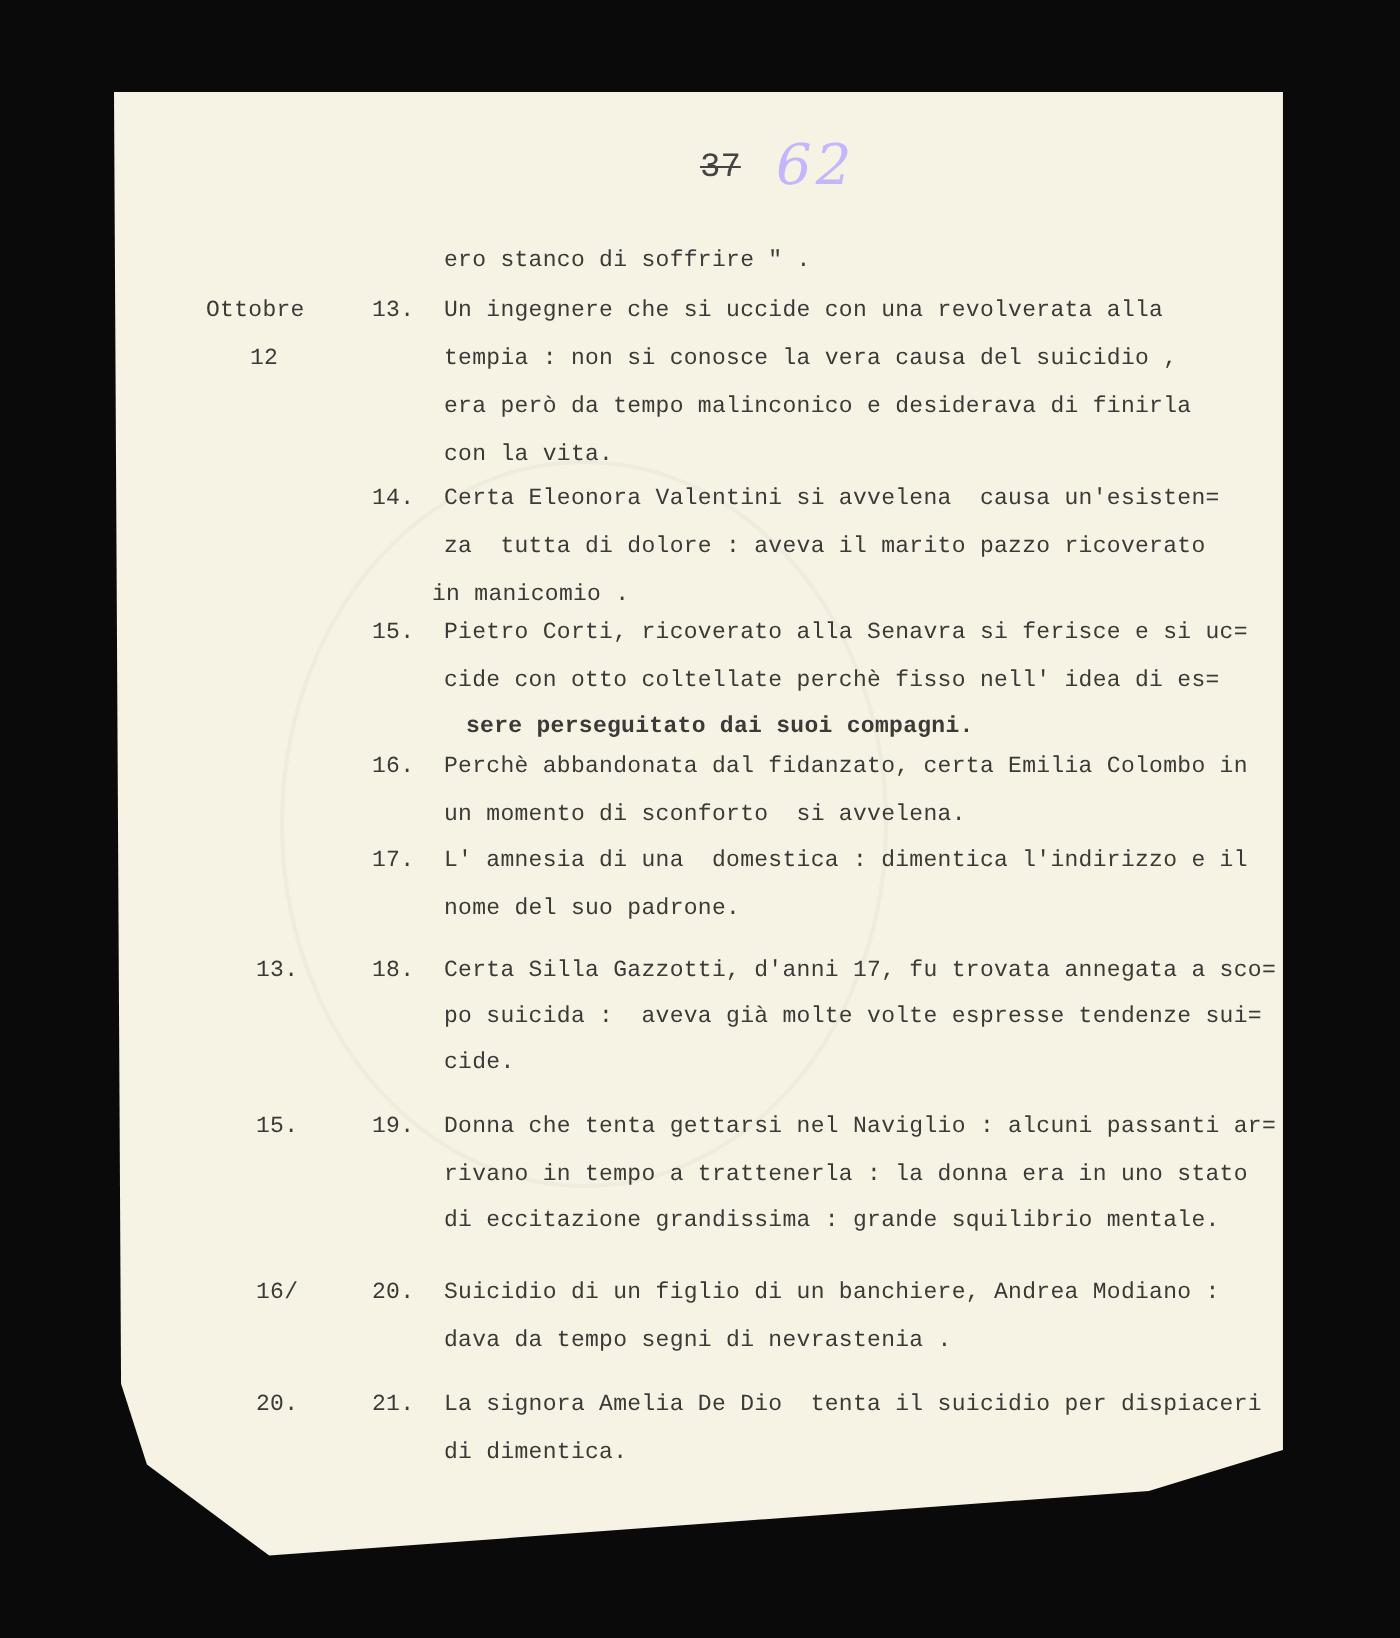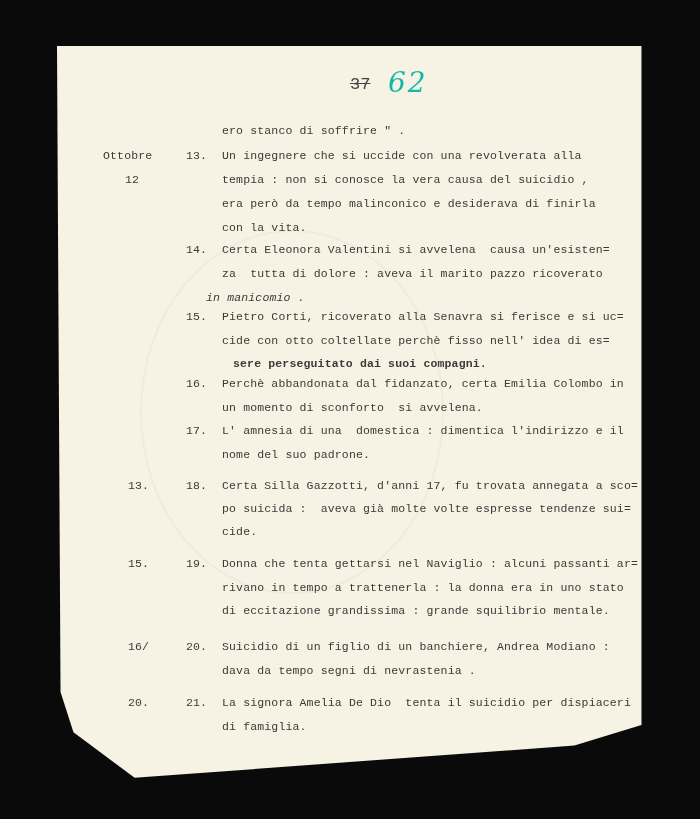--- a/index.html
+++ b/index.html
@@ -27,21 +27,21 @@
     letter-spacing: 0.15px;
   }
   .pagenum-typed {
     position: absolute; left: 350px; top: 75px;
     font-family: "Liberation Mono", monospace; font-size: 17px; color: #444;
     text-decoration: line-through;
   }
   .pagenum-hand {
     position: absolute; left: 388px; top: 66px;
     font-family: "DejaVu Serif", serif; font-size: 28px; font-style: italic;
-    color: #14b8a6; letter-spacing: 2px;
+    color: #c4b5fd; letter-spacing: 2px;
   }
 </style>
 </head>
 <body>
 
 <div class="paper-bg"></div>
 <div class="watermark"></div>
 
 <span class="pagenum-typed">37</span>
 <span class="pagenum-hand">62</span>
@@ -53,21 +53,21 @@
 <span class="t" style="left:125px; top:173px;">12</span>
 <span class="t" style="left:186px; top:149px;">13.</span>
 <span class="t" style="left:222px; top:149px;">Un ingegnere che si uccide con una revolverata alla</span>
 <span class="t" style="left:222px; top:173px;text-align:right;">tempia : non si conosce la vera causa del suicidio ,</span>
 <span class="t" style="left:222px; top:197px;">era però da tempo malinconico e desiderava di finirla</span>
 <span class="t" style="left:222px; top:221px;">con la vita.</span>
 
 <span class="t" style="left:186px; top:243px;">14.</span>
 <span class="t" style="left:222px; top:243px;">Certa Eleonora Valentini si avvelena  causa un'esisten=</span>
 <span class="t" style="left:222px; top:267px;">za  tutta di dolore : aveva il marito pazzo ricoverato</span>
-<span class="t" style="left:206px; top:291px;font-style:italic;">in manicomio .</span>
+<span class="t" style="left:216px; top:291px;">in manicomio .</span>
 
 <span class="t" style="left:186px; top:310px;">15.</span>
 <span class="t" style="left:222px; top:310px;">Pietro Corti, ricoverato alla Senavra si ferisce e si uc=</span>
 <span class="t" style="left:222px; top:334px;">cide con otto coltellate perchè fisso nell' idea di es=</span>
 <span class="t" style="left:233px; top:357px;font-weight:bold;">sere perseguitato dai suoi compagni.</span>
 
 <span class="t" style="left:186px; top:377px;">16.</span>
 <span class="t" style="left:222px; top:377px;">Perchè abbandonata dal fidanzato, certa Emilia Colombo in</span>
 <span class="t" style="left:222px; top:401px;">un momento di sconforto  si avvelena.</span>
 
@@ -88,13 +88,13 @@
 <span class="t" style="left:222px; top:604px;">di eccitazione grandissima : grande squilibrio mentale.</span>
 
 <span class="t" style="left:128px; top:640px;">16/</span>
 <span class="t" style="left:186px; top:640px;">20.</span>
 <span class="t" style="left:222px; top:640px;">Suicidio di un figlio di un banchiere, Andrea Modiano :</span>
 <span class="t" style="left:222px; top:664px;">dava da tempo segni di nevrastenia .</span>
 
 <span class="t" style="left:128px; top:696px;">20.</span>
 <span class="t" style="left:186px; top:696px;">21.</span>
 <span class="t" style="left:222px; top:696px;">La signora Amelia De Dio  tenta il suicidio per dispiaceri</span>
-<span class="t" style="left:222px; top:720px;">di famiglia.</span>
+<span class="t" style="left:222px; top:720px;">di dimentica.</span>
 
 </body></html>

